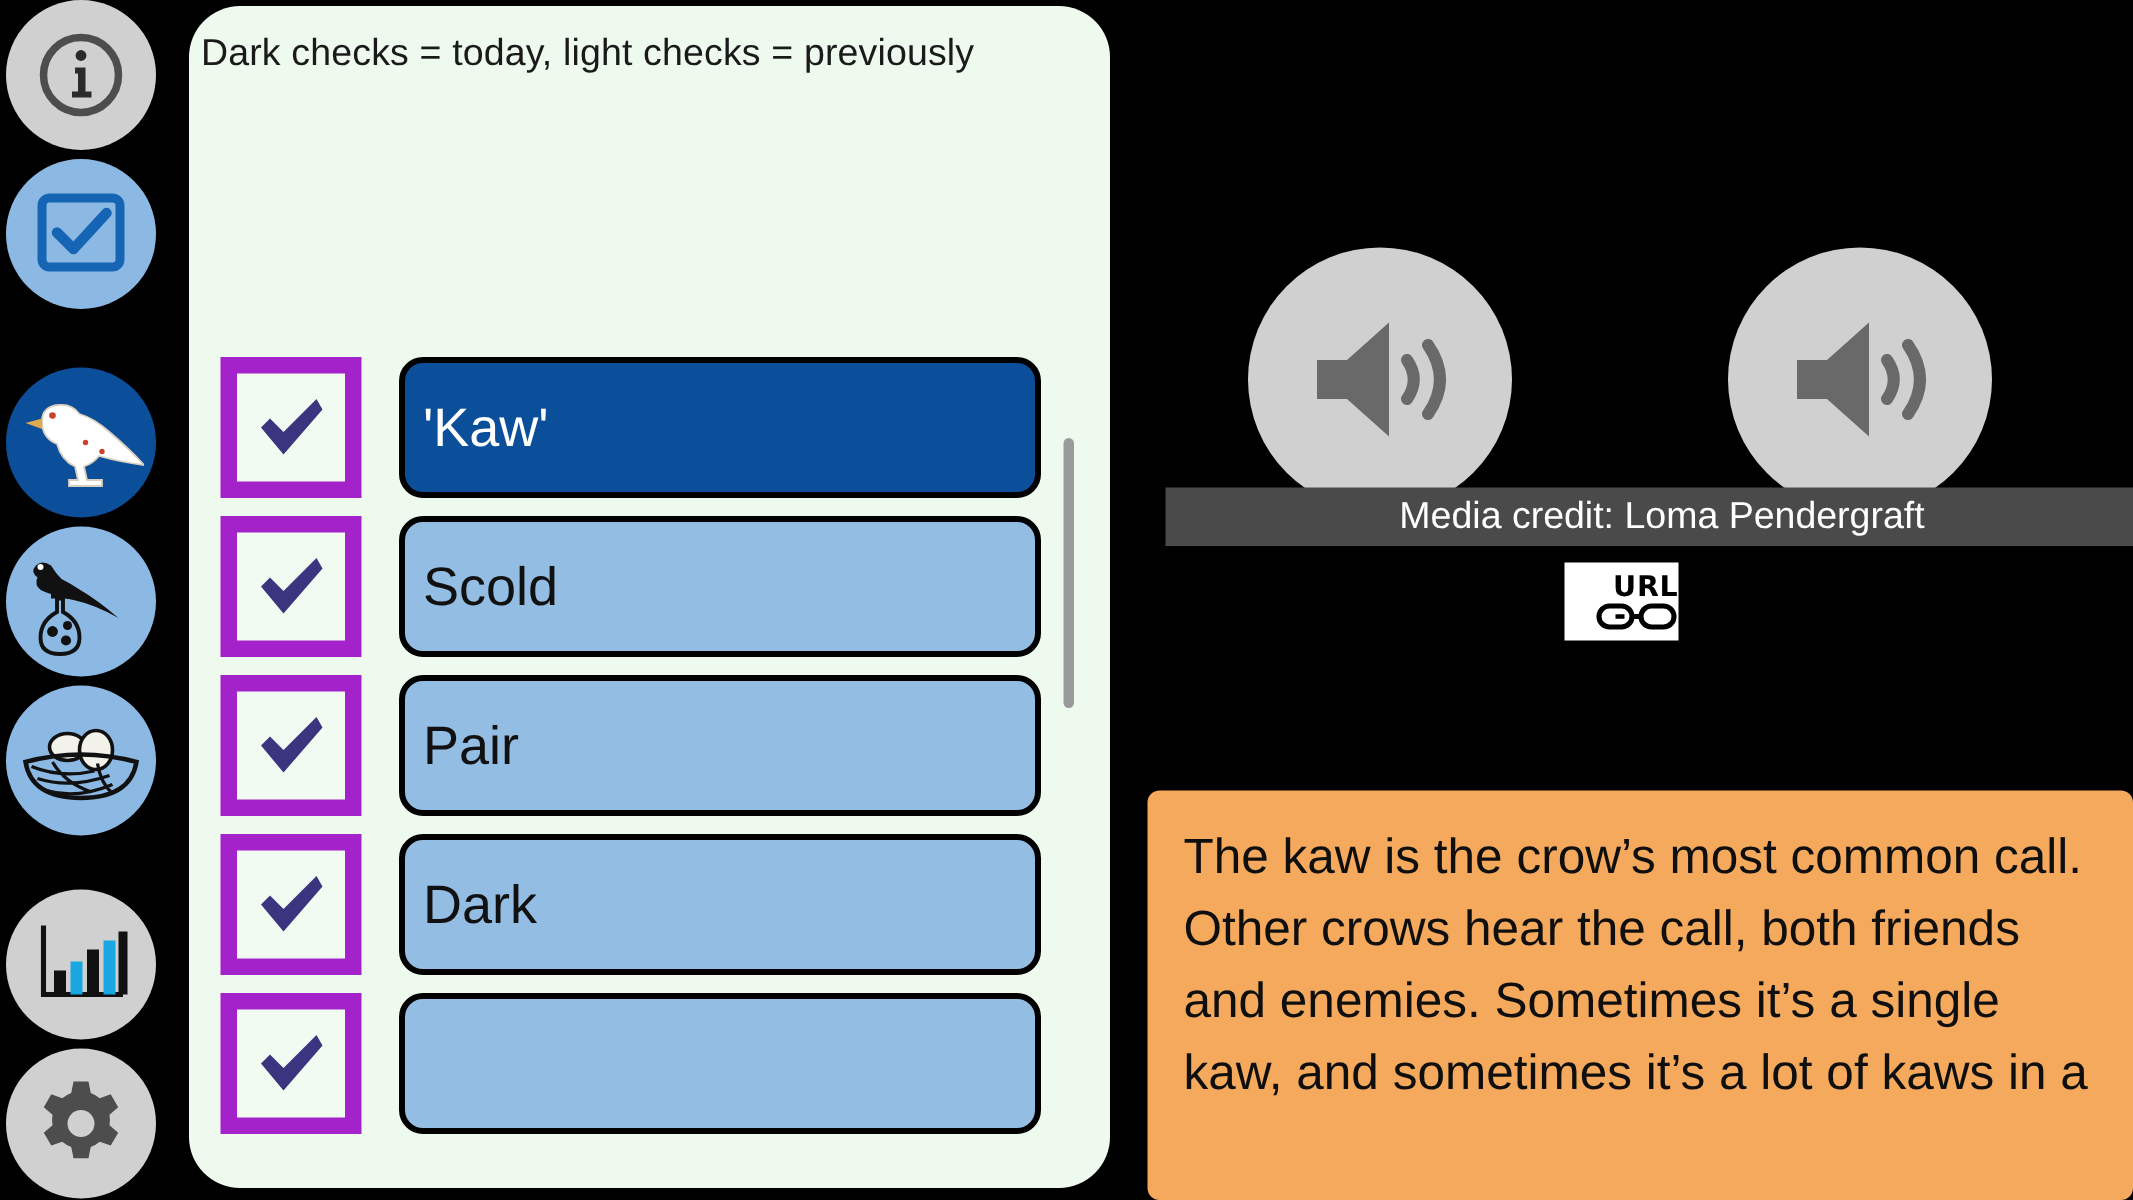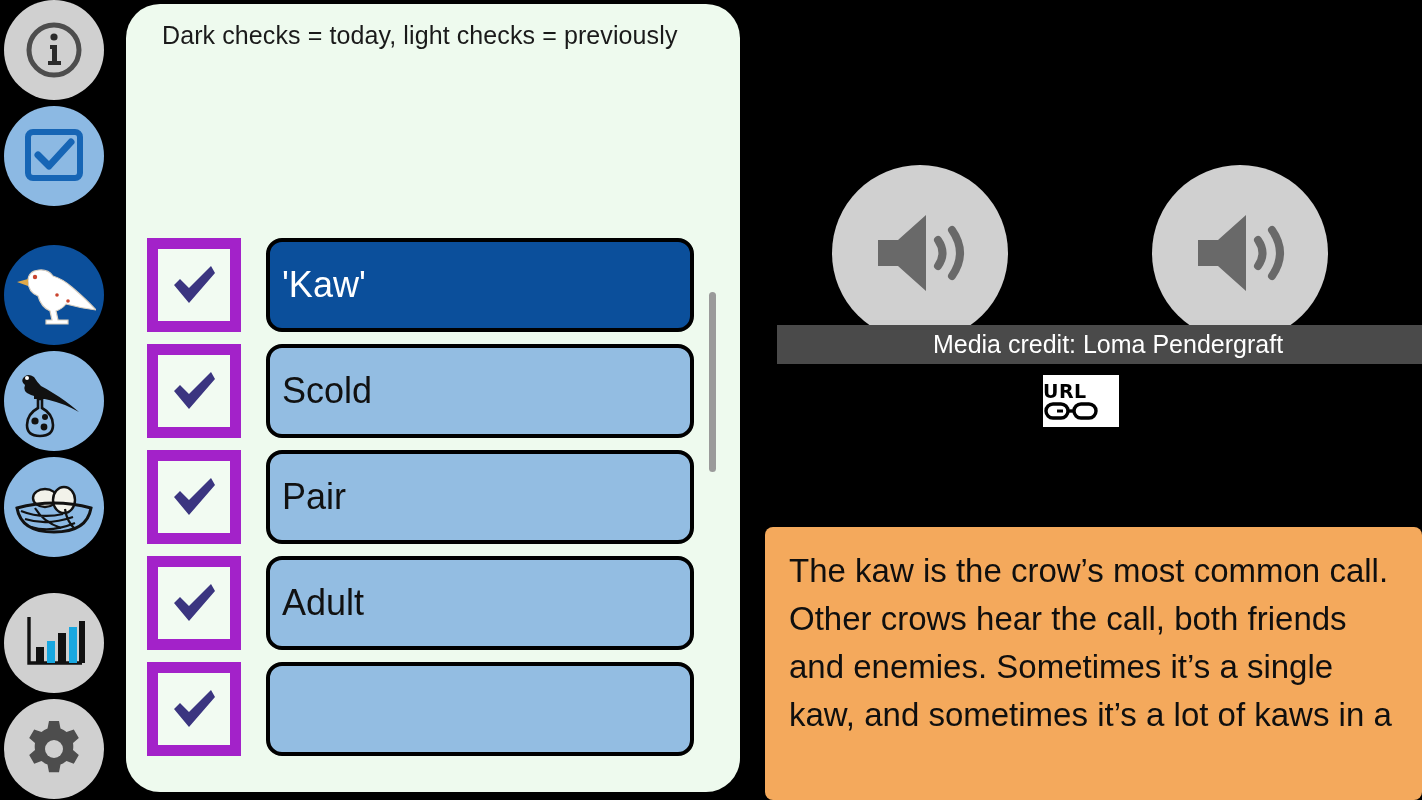--- a/index.html
+++ b/index.html
@@ -28,21 +28,21 @@
 
   
   #checklist-panel {
     position: absolute; left: 126px; top: 4px;
     width: 614px; height: 788px;
     background: #eefaee;
     border-radius: 34px;
     overflow: hidden;
   }
   #panel-legend {
-    position: absolute; left: 36px; top: 17px;
+    position: absolute; left: 8px; top: 17px;
     font-size: 25px; color: #1a1a1a; letter-spacing: .1px;
     white-space: nowrap;
   }
   #list-scroll {
     position: absolute; left: 0; top: 232px; width: 614px; height: 556px;
     overflow: hidden;
   }
   .list-row {
     position: relative; height: 103px; margin: 0 0 3px 0;
     display: flex; align-items: flex-start;
@@ -93,21 +93,21 @@
   #media-credit {
     position: absolute; left: 17px; top: 325px; width: 662px; height: 39px;
     background: #4a4a4a; color: #ffffff;
     display: flex; align-items: center; justify-content: center;
     font-size: 25px;
   }
   #url-badge {
     position: absolute; left: 283px; top: 375px;
     width: 76px; height: 52px; background: #ffffff;
     display: flex; flex-direction: column;
-    align-items: flex-start; justify-content: center;
+    align-items: flex-end; justify-content: center;
     cursor: pointer; line-height: 1;
   }
   #url-badge .url-text {
     font-family: "DejaVu Sans", sans-serif;
     font-weight: bold; font-size: 19px; color: #000000;
     letter-spacing: 0.5px;
   }
 
   #info-card {
     position: absolute; left: 5px; top: 527px; width: 657px; height: 273px;
@@ -221,21 +221,21 @@
         <div class="pill">Pair</div>
       </div>
 
 
       <div class="list-row">
         <div class="cb">
           <svg class="tick" viewBox="0 0 52 52">
             <path d="M6 26 L12 20 L21 29 L43 7 L47 14 L21 44 Z" fill="#3b3580"></path>
           </svg>
         </div>
-        <div class="pill">Adult</div>
+        <div class="pill">Dark</div>
       </div>
 
       <div class="list-row">
         <div class="cb">
           <svg class="tick" viewBox="0 0 52 52">
             <path d="M6 26 L12 20 L21 29 L43 7 L47 14 L21 44 Z" fill="#3b3580"></path>
           </svg>
         </div>
         <div class="pill"></div>
       </div>

